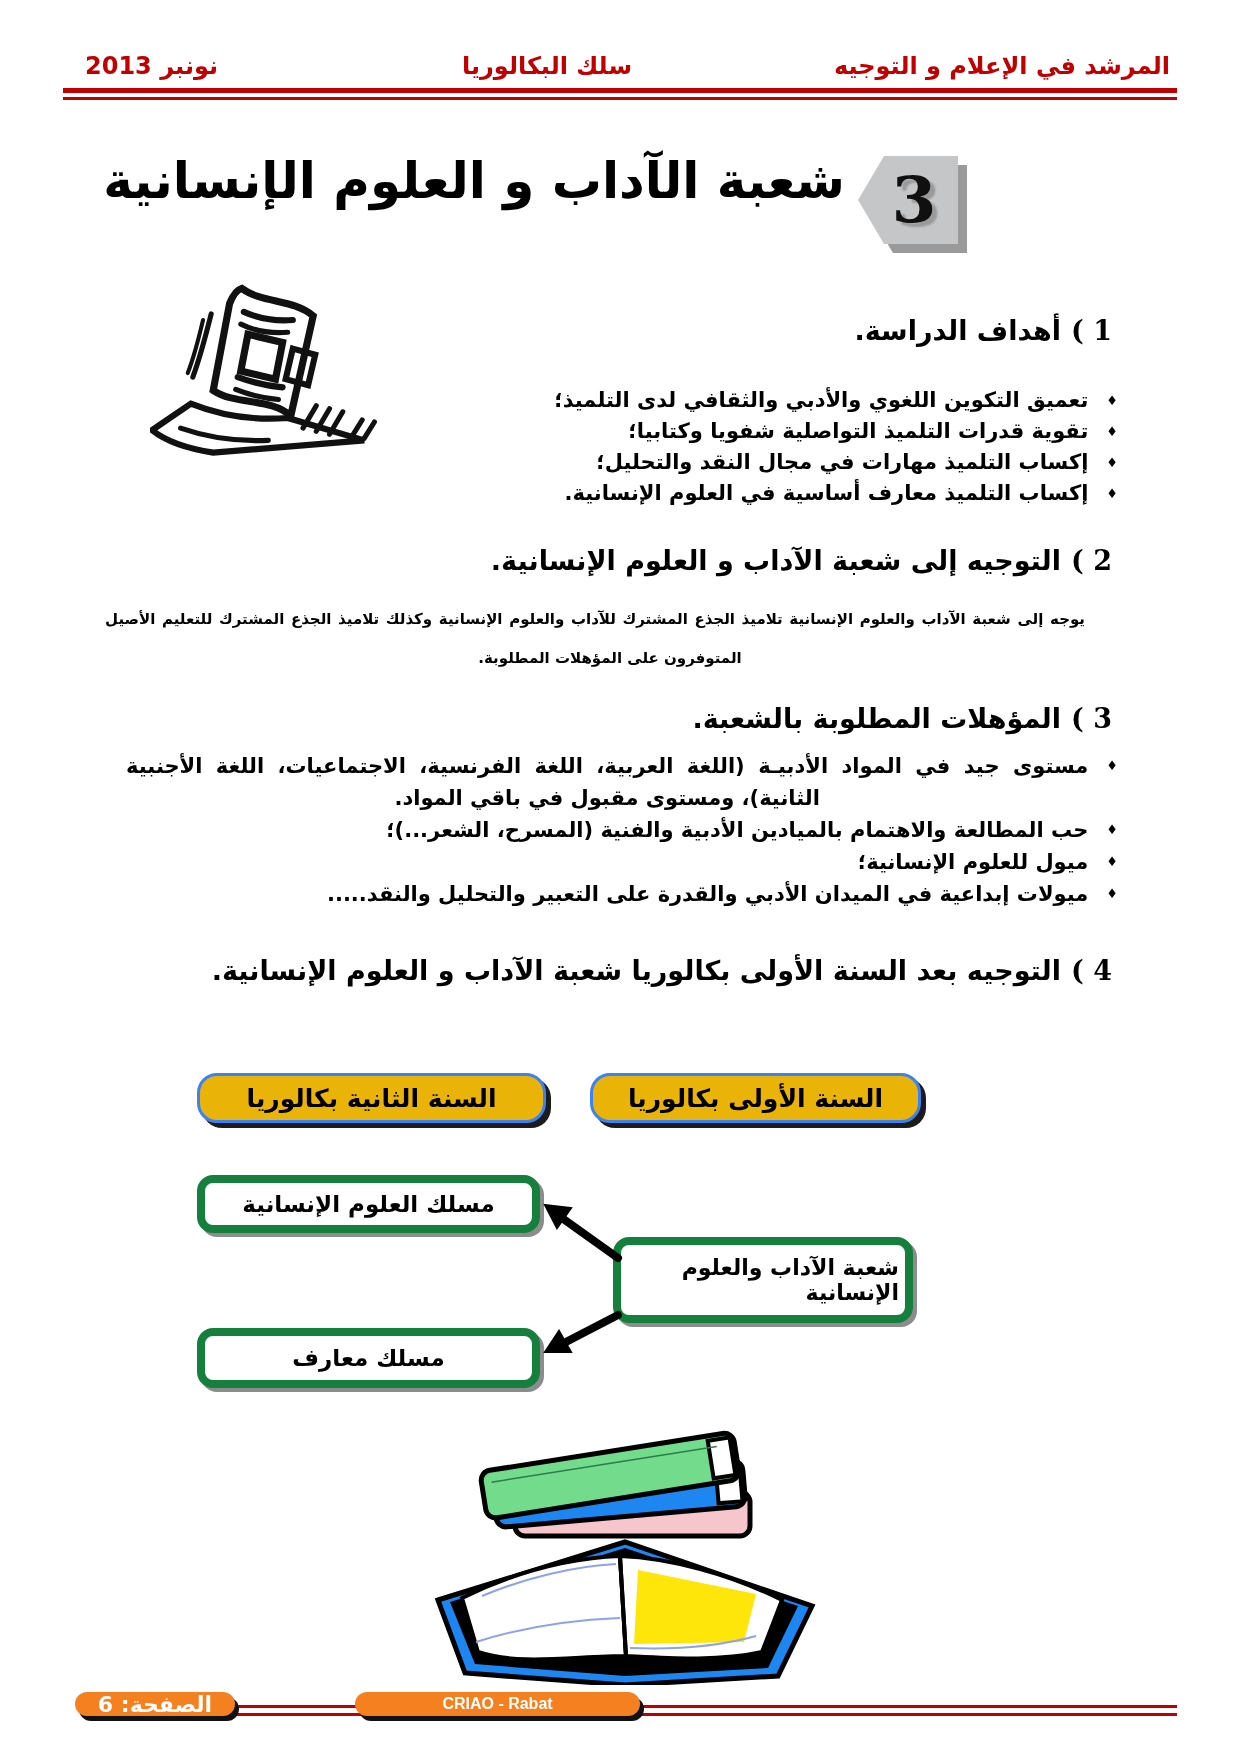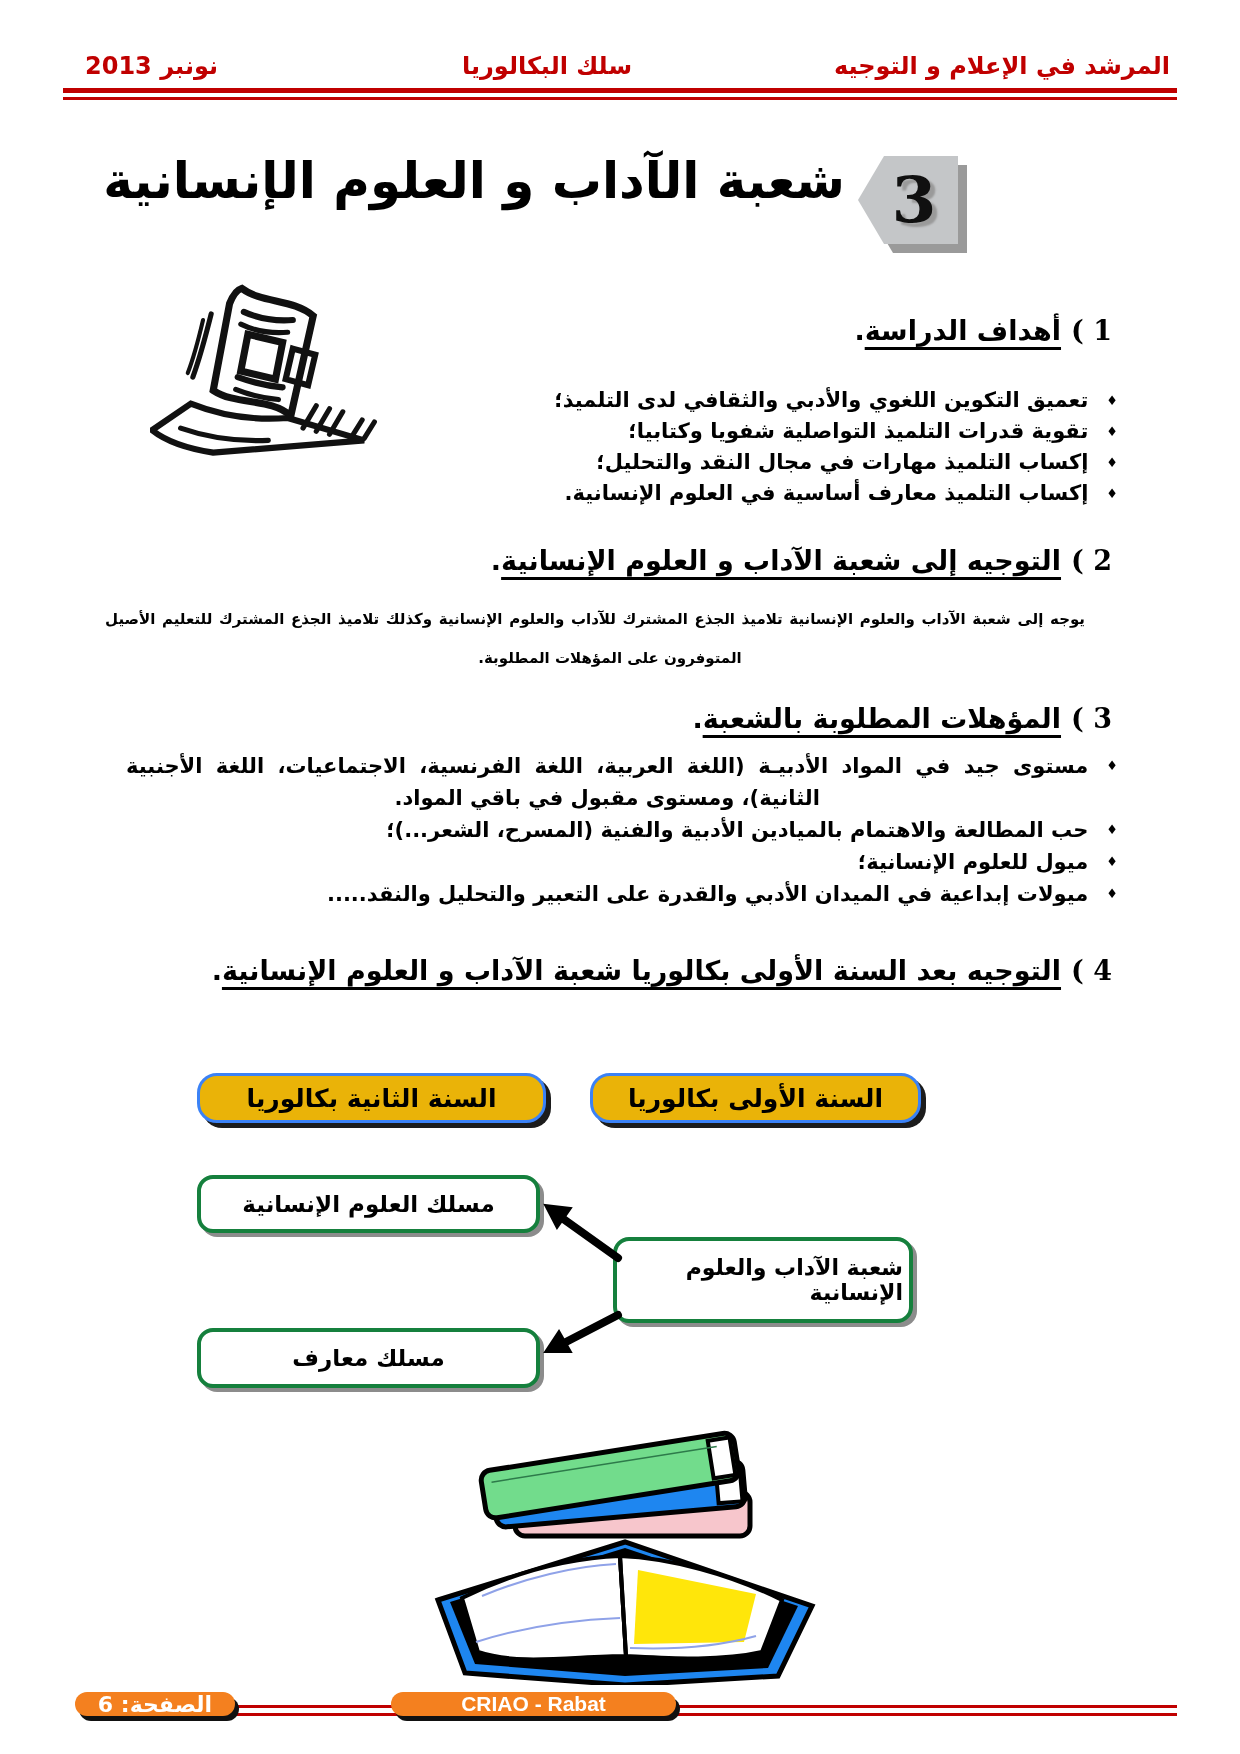--- a/index.html
+++ b/index.html
@@ -48,21 +48,20 @@
     direction:rtl;white-space:nowrap;letter-spacing:-1px;
   }
   
   .sec-head{
     position:absolute;right:128px;
     direction:rtl;white-space:nowrap;
     font-weight:bold;font-size:27px;color:#000;
   }
   .sec-num{font-family:"DejaVu Serif",serif;margin-left:10px;}
   .sec-title{
-    text-decoration:underline;
     text-decoration-thickness:2.5px;
     text-underline-offset:7px;
   }
   
   .blist{position:absolute;right:122px;left:110px;direction:rtl;}
   .bullet{display:flex;gap:18px;align-items:flex-start;}
   .bm{font-size:13px;line-height:31px;flex:0 0 auto;}
   .bt{
     flex:1;font-weight:bold;font-size:21px;line-height:31px;
     text-align:right;color:#000;margin-left:16px;
@@ -79,21 +78,21 @@
   
   .pill{
     position:absolute;height:44px;
     background:#eab308;border:3px solid #3b82f6;border-radius:20px;
     box-shadow:5px 5px 0 #1c1c1c;
     display:flex;align-items:center;justify-content:center;
     font-weight:bold;font-size:25px;direction:rtl;color:#000;
   }
   .dbox{
     position:absolute;background:#fff;
-    border:4px solid #15803d;border-radius:16px;
+    border:8px solid #15803d;border-radius:16px;
     box-shadow:4px 4px 0 rgba(0,0,0,0.45);
     display:flex;align-items:center;justify-content:center;
     font-weight:bold;font-size:23px;direction:rtl;color:#000;
     padding:0 6px;box-sizing:border-box;
   }
   .arrows{position:absolute;left:540px;top:1180px;width:160px;height:200px;}
   
   .newspaper{position:absolute;left:150px;top:270px;width:255px;height:200px;}
   .books{position:absolute;left:420px;top:1430px;width:410px;height:255px;}
   
@@ -103,21 +102,21 @@
     z-index:1;
   }
   .fpill{
     position:absolute;top:1692px;height:24px;z-index:2;
     background:#F4801F;border-radius:20px;
     box-shadow:4px 5px 0 #111;
     color:#fff;font-weight:bold;
     display:flex;align-items:center;justify-content:center;
   }
   .fpill-left{left:75px;width:160px;font-size:22px;direction:rtl;}
-  .fpill-center{left:391px;width:285px;font-size:21px;font-family:"Liberation Sans",sans-serif;direction:ltr;}
+  .fpill-center{left:355px;width:285px;font-size:16px;font-family:"Liberation Sans",sans-serif;direction:ltr;}
   .fpill-right{left:755px;width:425px;font-size:20px;direction:rtl;}
 </style>
 </head>
 <body>
 
 <div class="page">
 
   <div class="hdr-text hdr-right">المرشد في الإعلام و التوجيه</div>
   <div class="hdr-text hdr-center">سلك البكالوريا</div>
   <div class="hdr-text hdr-left">نونبر 2013</div>

